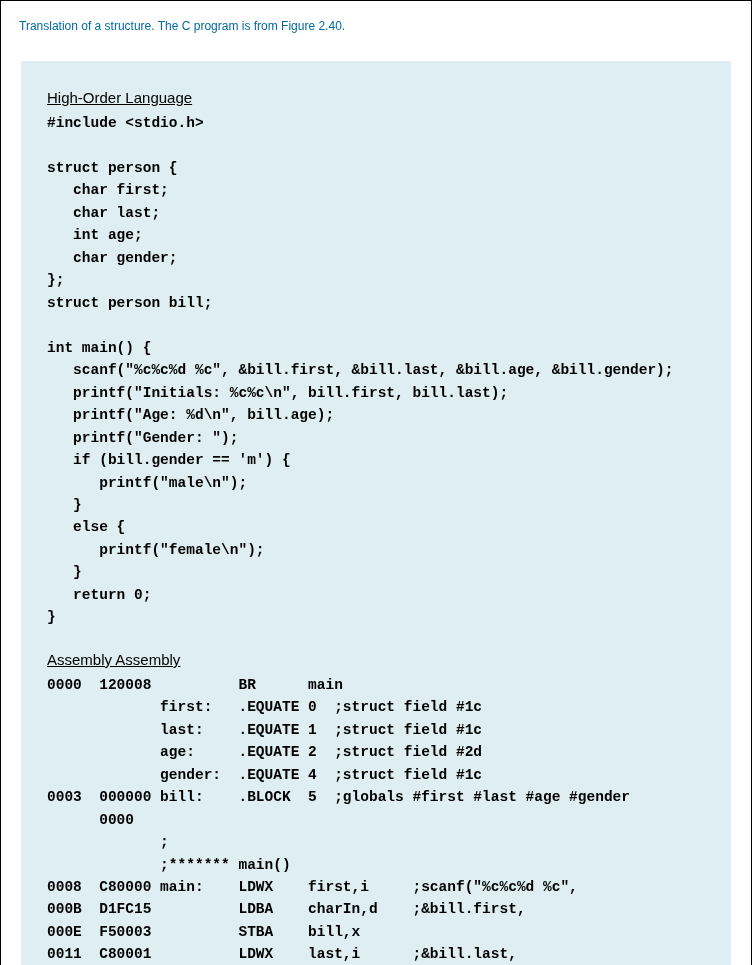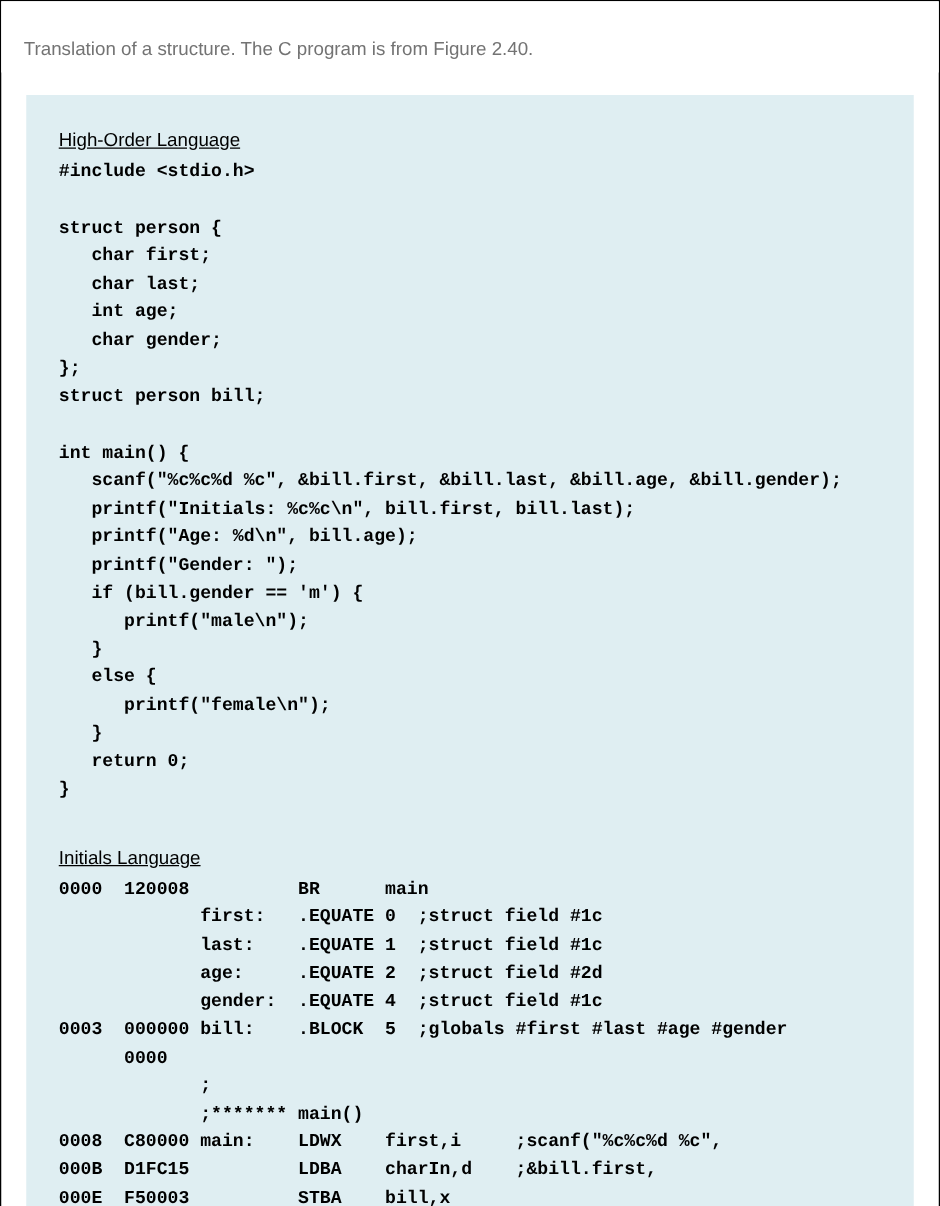--- a/index.html
+++ b/index.html
@@ -18,23 +18,23 @@
   .header {
     padding: 14px 18px 10px 18px;
     background: #fff;
   }
   .fig-number {
     font-weight: bold;
     font-size: 15px;
     letter-spacing: 0.3px;
   }
   .caption {
-    font-size: 15px;
-    margin-top: 16px;
-    color: #737373;
+    font-size: 12px;
+    margin-top: 4px;
+    color: #0369a1;
   }
   .body-box {
     margin: 18px 20px 22px 20px;
     background: #dfeef2;
     padding: 28px 26px 24px 26px;
     min-height: 840px;
     box-sizing: border-box;
   }
   .section-title {
     font-family: Arial, Helvetica, sans-serif;
@@ -45,21 +45,21 @@
   }
   pre.code {
     font-family: "Courier New", Courier, monospace;
     font-size: 14.5px;
     line-height: 1.55;
     margin: 0;
     white-space: pre;
     font-weight: 700;
   }
   .hol-block {
-    margin-bottom: 34px;
+    margin-bottom: 22px;
   }
   .asm-block {
     margin-top: 6px;
   }
 </style>
 </head>
 <body>
 
 <div class="page">
 
@@ -90,21 +90,21 @@
       printf("male\n");
    }
    else {
       printf("female\n");
    }
    return 0;
 }</pre>
     </div>
 
     <div class="asm-block">
-      <div class="section-title">Initials Language</div>
+      <div class="section-title">Assembly Assembly</div>
       <pre class="code">0000  120008          BR      main
              first:   .EQUATE 0  ;struct field #1c
              last:    .EQUATE 1  ;struct field #1c
              age:     .EQUATE 2  ;struct field #2d
              gender:  .EQUATE 4  ;struct field #1c
 0003  000000 bill:    .BLOCK  5  ;globals #first #last #age #gender
       0000
              ;
              ;******* main()
 0008  C80000 main:    LDWX    first,i     ;scanf("%c%c%d %c",

